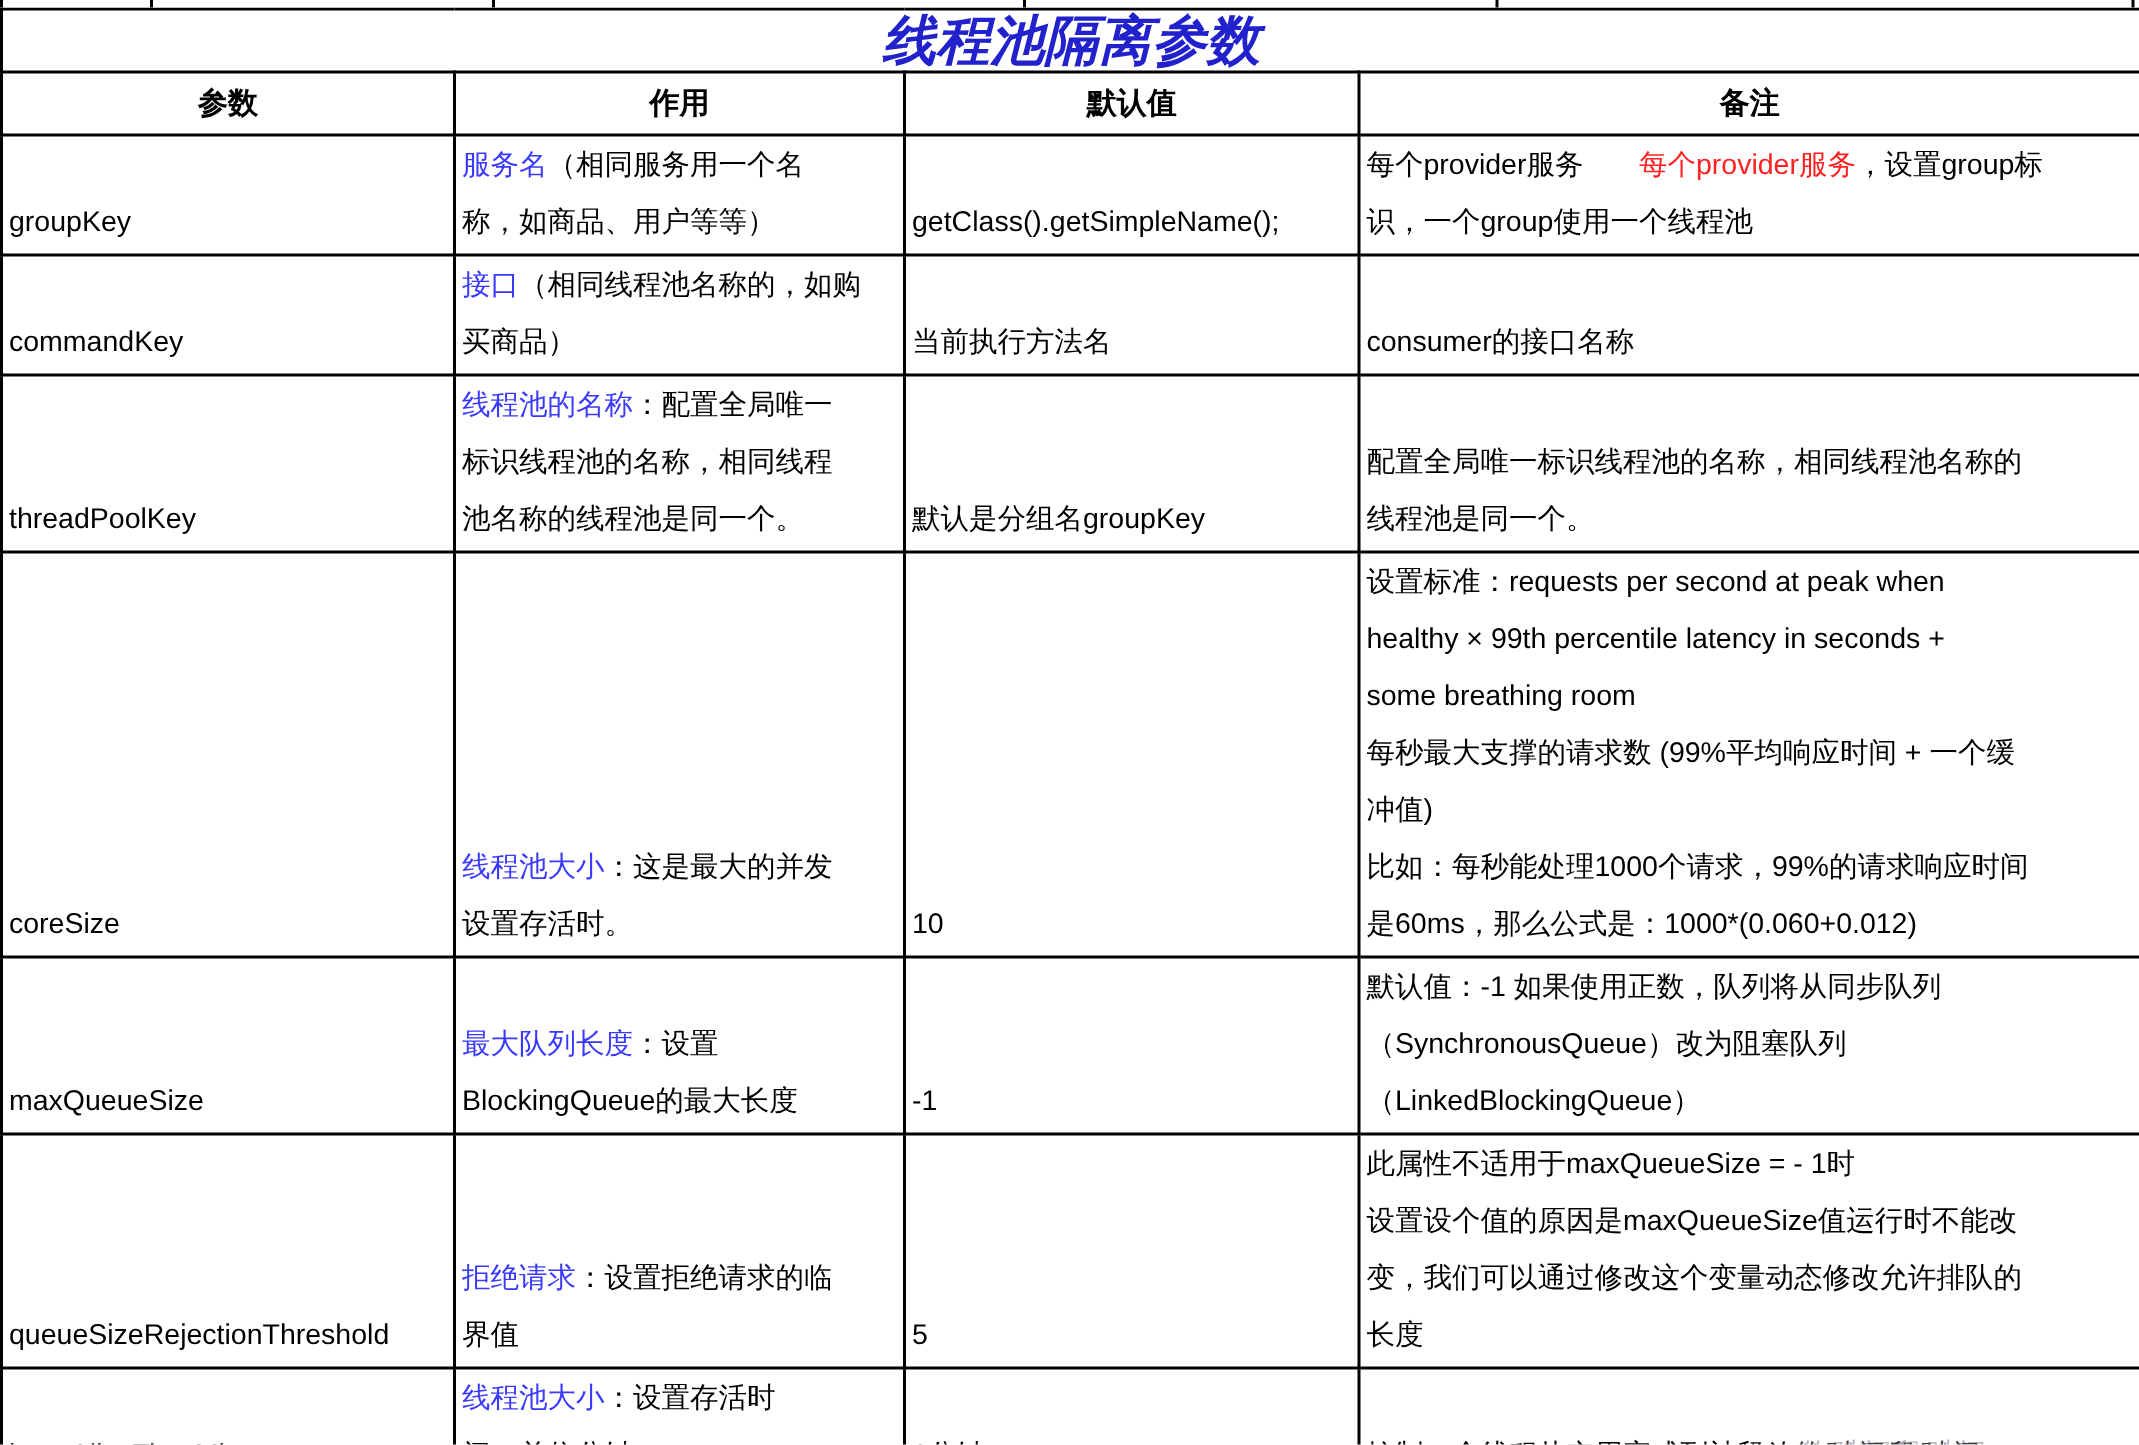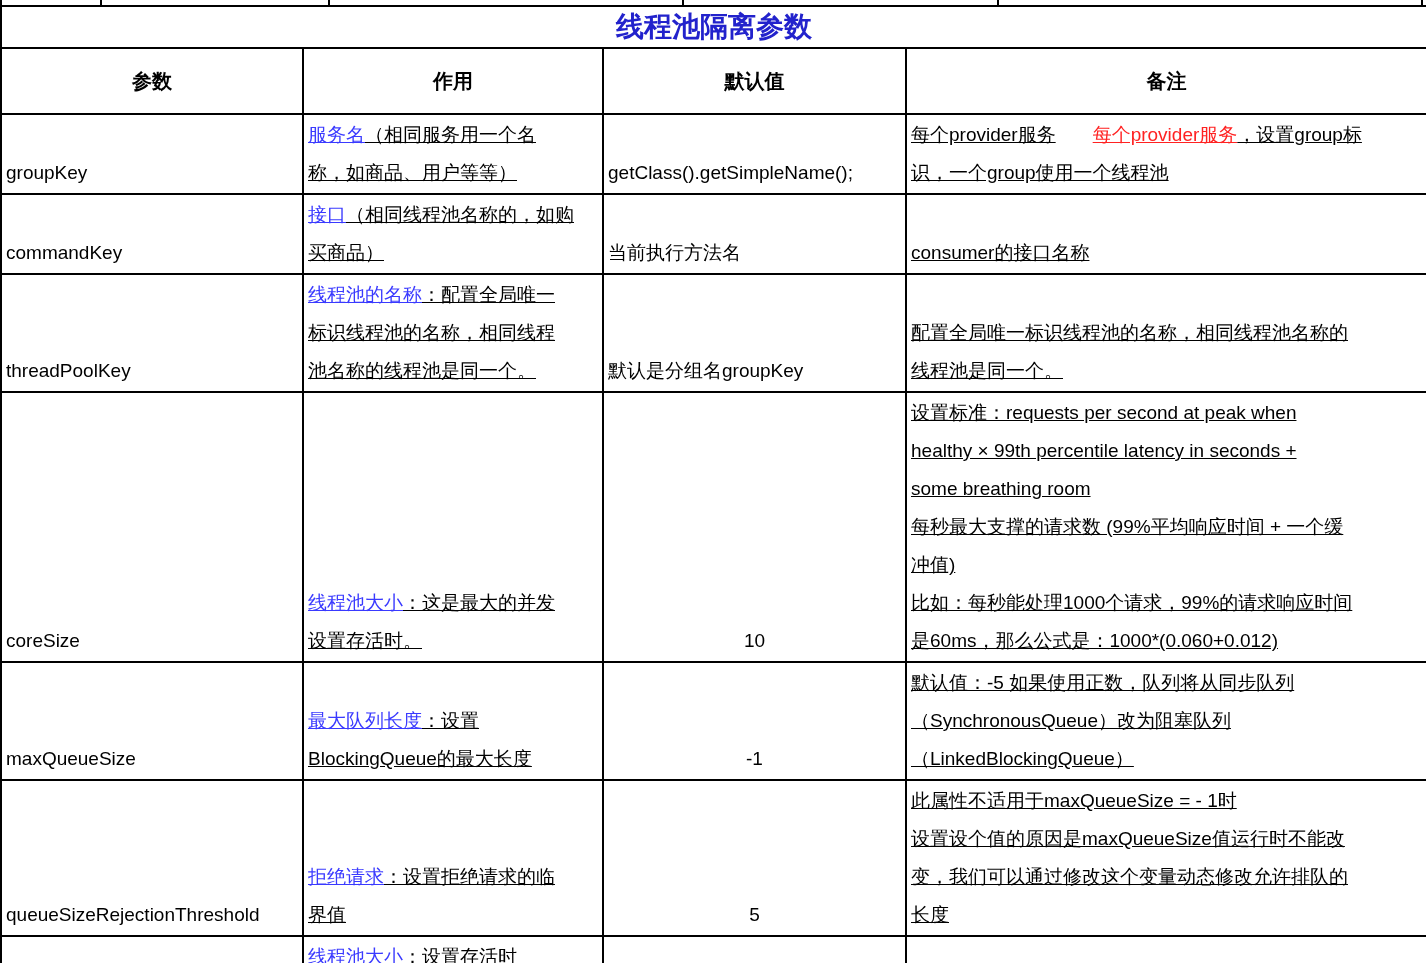--- a/index.html
+++ b/index.html
@@ -4,24 +4,24 @@
 <style>
   :root{ --title:#2222cc; --em:#3a3aff; --alert:#ff2222; --ink:#000000; }
   *{box-sizing:border-box;}
   html,body{margin:0;padding:0;background:#ffffff;}
   body{width:1426px;height:963px;overflow:hidden;font-family:"Liberation Sans","DejaVu Sans",sans-serif;color:var(--ink);}
   .sheet{width:1426px;}
   .top-sliver{height:5px;position:relative;background:#fff;}
   .tick{position:absolute;top:0;width:2px;height:5px;background:#000;}
   table.params{border-collapse:collapse;table-layout:fixed;width:1425px;border:2px solid #000;}
   td,th{border:2px solid #000;vertical-align:bottom;padding:1px 4px;font-size:19px;line-height:38px;color:var(--ink);overflow:hidden;}
-  .title-cell{text-align:center;font-weight:bold;font-size:28px;line-height:40px;height:42px;color:var(--title);padding:0;vertical-align:middle;}
-  th{text-align:center;font-weight:bold;font-size:20px;line-height:32px;height:34px;padding:16px;vertical-align:middle;}
-  td.c-default.right{text-align:center;}
-  span.seg{white-space:pre-wrap;text-decoration:underline;}
+  .title-cell{text-align:center;font-weight:bold;font-size:36px;line-height:40px;height:42px;color:var(--title);padding:0;vertical-align:middle;font-style:italic;}
+  th{text-align:center;font-weight:bold;font-size:20px;line-height:32px;height:34px;padding:4px;vertical-align:middle;}
+  td.c-default.right{text-align:left;}
+  span.seg{white-space:pre-wrap;}
   span.k{color:var(--ink);text-align:center;}
   span.b{color:var(--em);}
   span.r{color:var(--alert);padding-left:37px;}
   span.g{color:#3a3a3a;letter-spacing:2px;filter:blur(0.4px);
          text-shadow:2px 1px 0 rgba(140,120,150,.85),-1px 2px 0 rgba(160,80,80,.55),4px -1px 0 rgba(110,110,130,.5);}
 </style>
 </head>
 <body>
 
 <div class="sheet">
@@ -74,21 +74,21 @@
         <tr>
     <td class="c-param">coreSize</td>
     <td class="c-effect"><span class="seg b">线程池大小</span><span class="seg k">：这是最大的并发</span><br><span class="seg k">设置存活时。</span></td>
     <td class="c-default right">10</td>
     <td class="c-remark"><span class="seg k">设置标准：requests per second at peak when</span><br><span class="seg k">healthy × 99th percentile latency in seconds +</span><br><span class="seg k">some breathing room</span><br><span class="seg k">每秒最大支撑的请求数 (99%平均响应时间 + 一个缓</span><br><span class="seg k">冲值)</span><br><span class="seg k">比如：每秒能处理1000个请求，99%的请求响应时间</span><br><span class="seg k">是60ms，那么公式是：1000*(0.060+0.012)</span></td>
   </tr>
         <tr>
     <td class="c-param">maxQueueSize</td>
     <td class="c-effect"><span class="seg b">最大队列长度</span><span class="seg k">：设置</span><br><span class="seg k">BlockingQueue的最大长度</span></td>
     <td class="c-default right">-1</td>
-    <td class="c-remark"><span class="seg k">默认值：-5 如果使用正数，队列将从同步队列</span><br><span class="seg k">（SynchronousQueue）改为阻塞队列</span><br><span class="seg k">（LinkedBlockingQueue）</span></td>
+    <td class="c-remark"><span class="seg k">默认值：-1 如果使用正数，队列将从同步队列</span><br><span class="seg k">（SynchronousQueue）改为阻塞队列</span><br><span class="seg k">（LinkedBlockingQueue）</span></td>
   </tr>
         <tr>
     <td class="c-param">queueSizeRejectionThreshold</td>
     <td class="c-effect"><span class="seg b">拒绝请求</span><span class="seg k">：设置拒绝请求的临</span><br><span class="seg k">界值</span></td>
     <td class="c-default right">5</td>
     <td class="c-remark"><span class="seg k">此属性不适用于maxQueueSize = - 1时</span><br><span class="seg k">设置设个值的原因是maxQueueSize值运行时不能改</span><br><span class="seg k">变，我们可以通过修改这个变量动态修改允许排队的</span><br><span class="seg k">长度</span></td>
   </tr>
         <tr>
     <td class="c-param">keepAliveTimeMinutes</td>
     <td class="c-effect"><span class="seg b">线程池大小</span><span class="seg k">：设置存活时</span><br><span class="seg k">间，单位分钟。</span></td>

